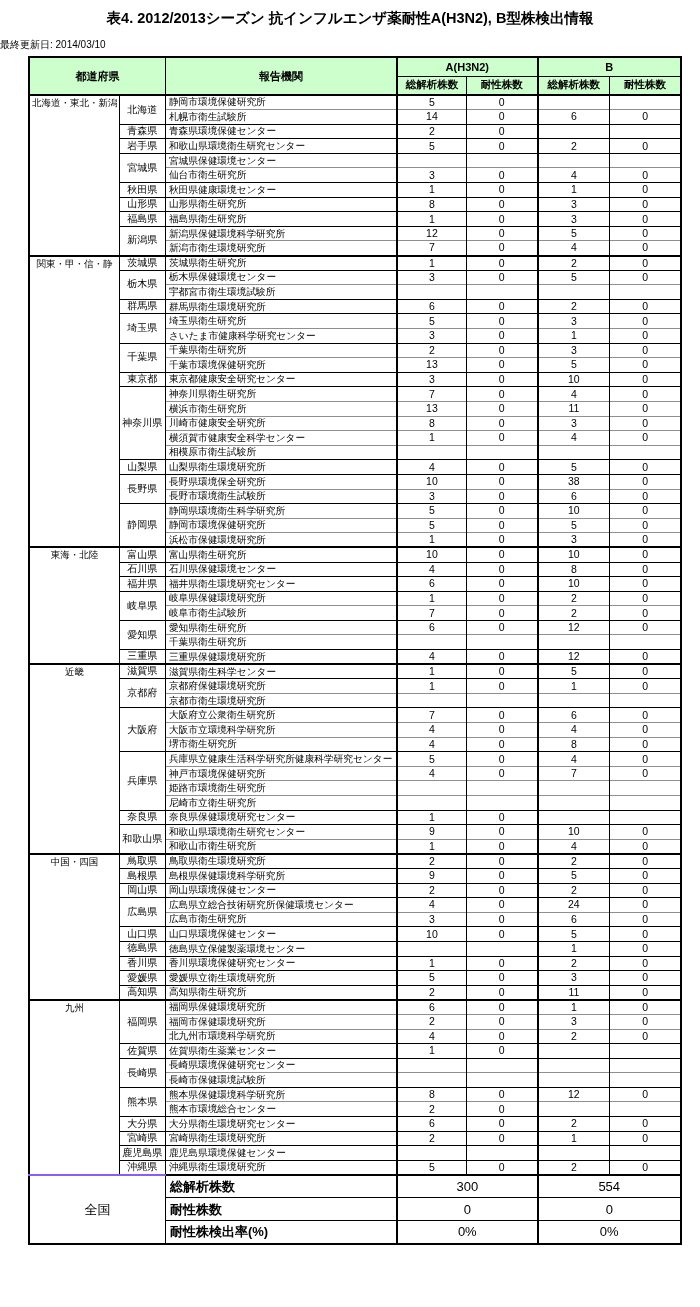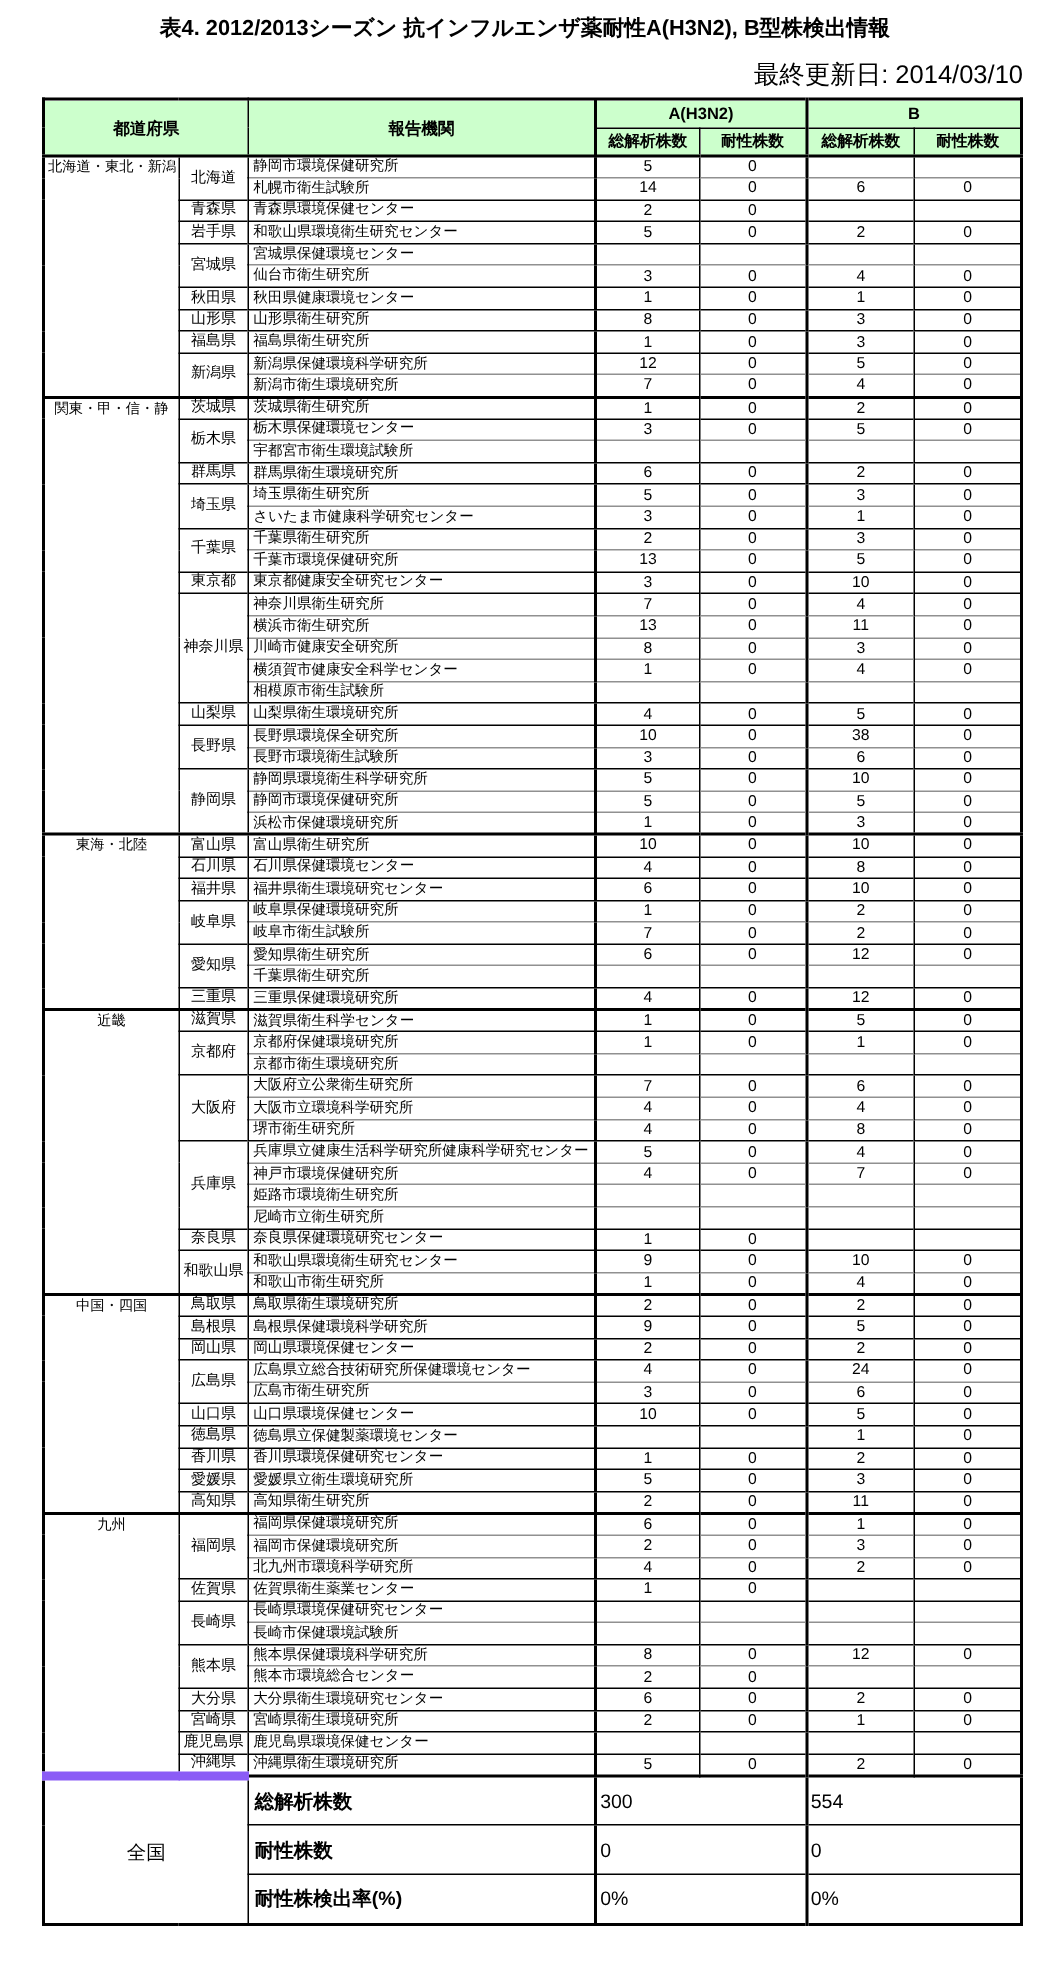--- a/index.html
+++ b/index.html
@@ -14,22 +14,21 @@
     position: relative;
   }
   .page-title {
     text-align: center;
     font-size: 14.5px;
     font-weight: bold;
     padding-top: 9px;
     color: #000;
   }
   .last-updated {
-    text-align: right;
-    font-size: 17px;
+    font-size: 10px;
     margin: 10px 18px 4px 0;
     color: #000;
   }
   table.resistance {
     border-collapse: collapse;
     table-layout: fixed;
     width: 654px;
     margin-left: 28px;
     border: 2px solid #000;
   }
@@ -68,38 +67,38 @@
     vertical-align: top;
     font-size: 9.5px;
     padding-top: 2px;
     margin-top: 48px;
   }
   td.pref-cell { text-align: center; font-size: 10px; }
   td.inst-cell { text-align: left; font-size: 9.7px; padding-left: 3px; padding-right: 0; }
   td.num-cell { text-align: center; font-size: 10.5px; }
   .a-start { border-left: 2px solid #000 !important; }
   .b-start { border-left: 2px solid #000 !important; }
-  tr.summary-first td { border-top: 6px solid #8b5cf6; }
+  tr.summary-first td { border-top: 2px solid #8b5cf6; }
   td.national-cell {
     text-align: center;
     vertical-align: middle;
     font-size: 13px;
   }
   td.summary-label-cell {
     font-size: 13px;
     font-weight: bold;
     text-align: left;
     padding-left: 4px;
     height: 23px;
     border-top: 1px solid #000;
   }
   td.summary-value {
-    text-align: left;
+    text-align: center;
     font-size: 13px;
-    height: 33px;
+    height: 23px;
     border-top: 1px solid #000;
   }
   tr.summary-first td.summary-label-cell,
   tr.summary-first td.summary-value { border-top: 2px solid #000; }
 </style>
 </head>
 <body>
 
 <div class="page-title">表4. 2012/2013シーズン 抗インフルエンザ薬耐性A(H3N2), B型株検出情報</div>
 <div class="last-updated">最終更新日: 2014/03/10</div>

